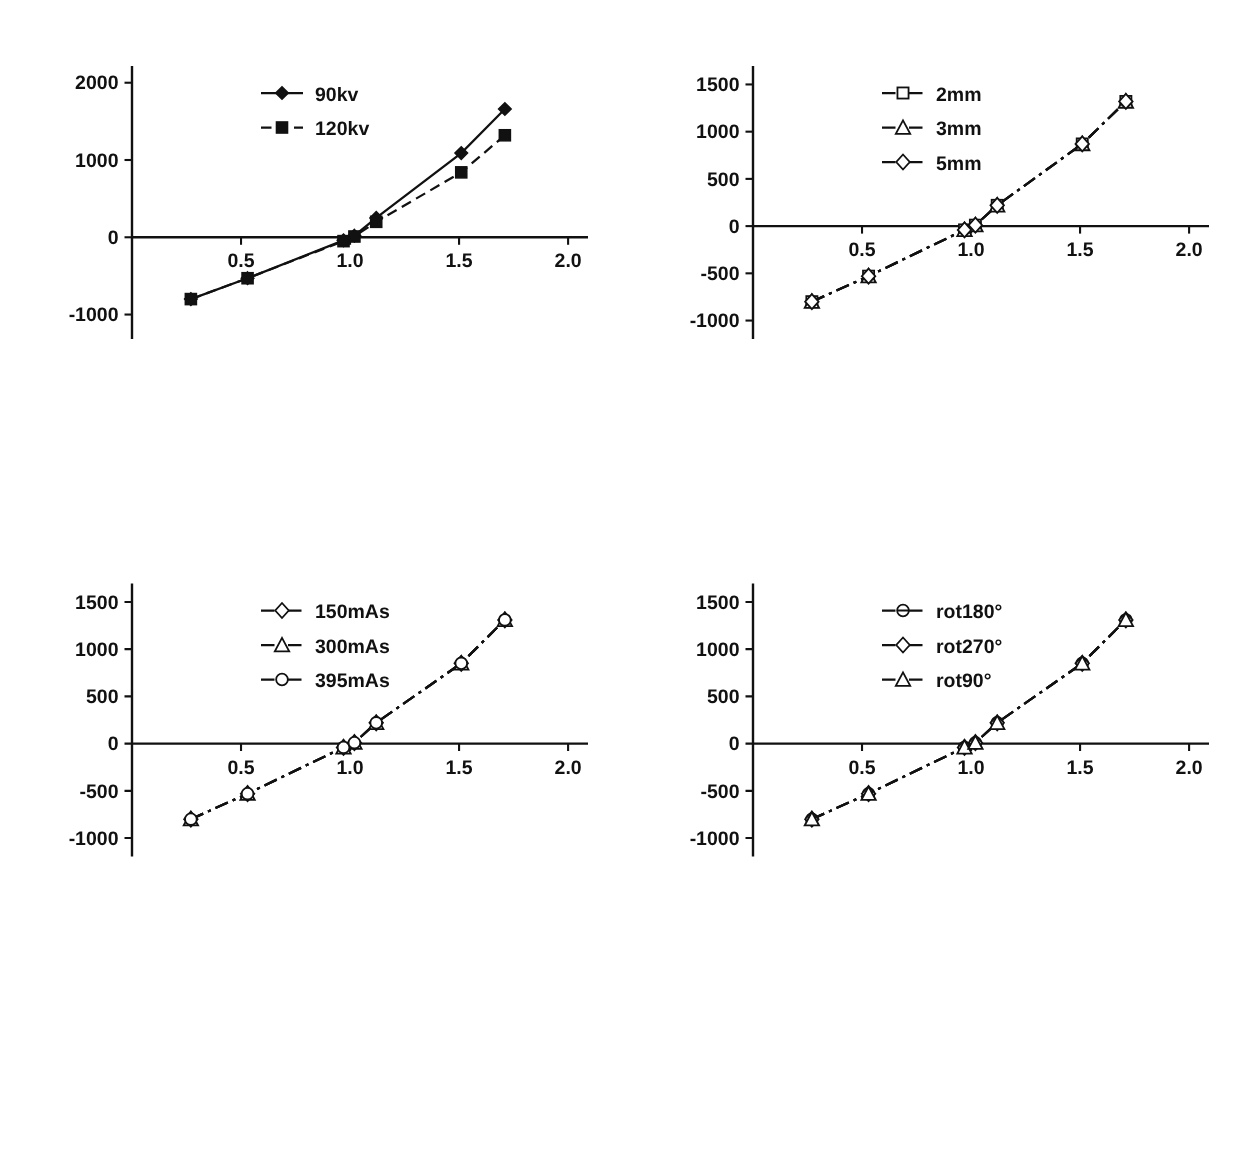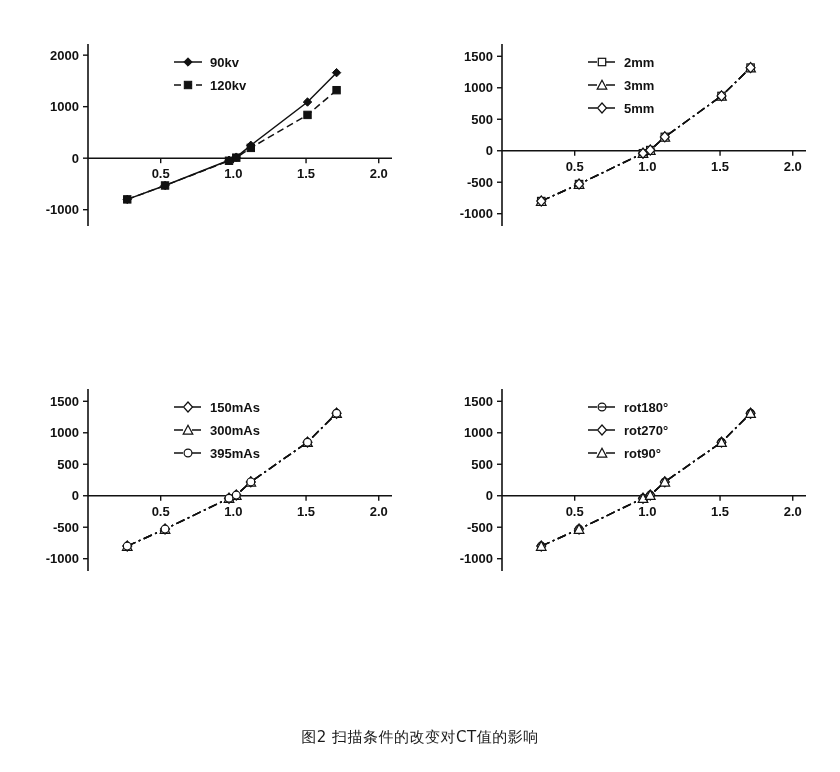--- a/index.html
+++ b/index.html
@@ -334,14 +334,13 @@
           <text x="192" y="70" class="legend-label">rot270°</text>
         </g>
         <g>
           <line x1="156" y1="88" x2="184" y2="88" stroke="#111" stroke-width="1.5" stroke-dasharray="9,3.5,2,3.5"></line>
           <polygon points="170,83.2 174.79999999999998,92.2 165.20000000000002,92.2" fill="#fff" stroke="#111" stroke-width="1.2"></polygon>
           <text x="192" y="93" class="legend-label">rot90°</text>
         </g>
       </svg>
     </div>
 
-  <div class="caption">图2  扫描条件的改变对CT值的影响</div>
 </div>
 
 </body></html>

